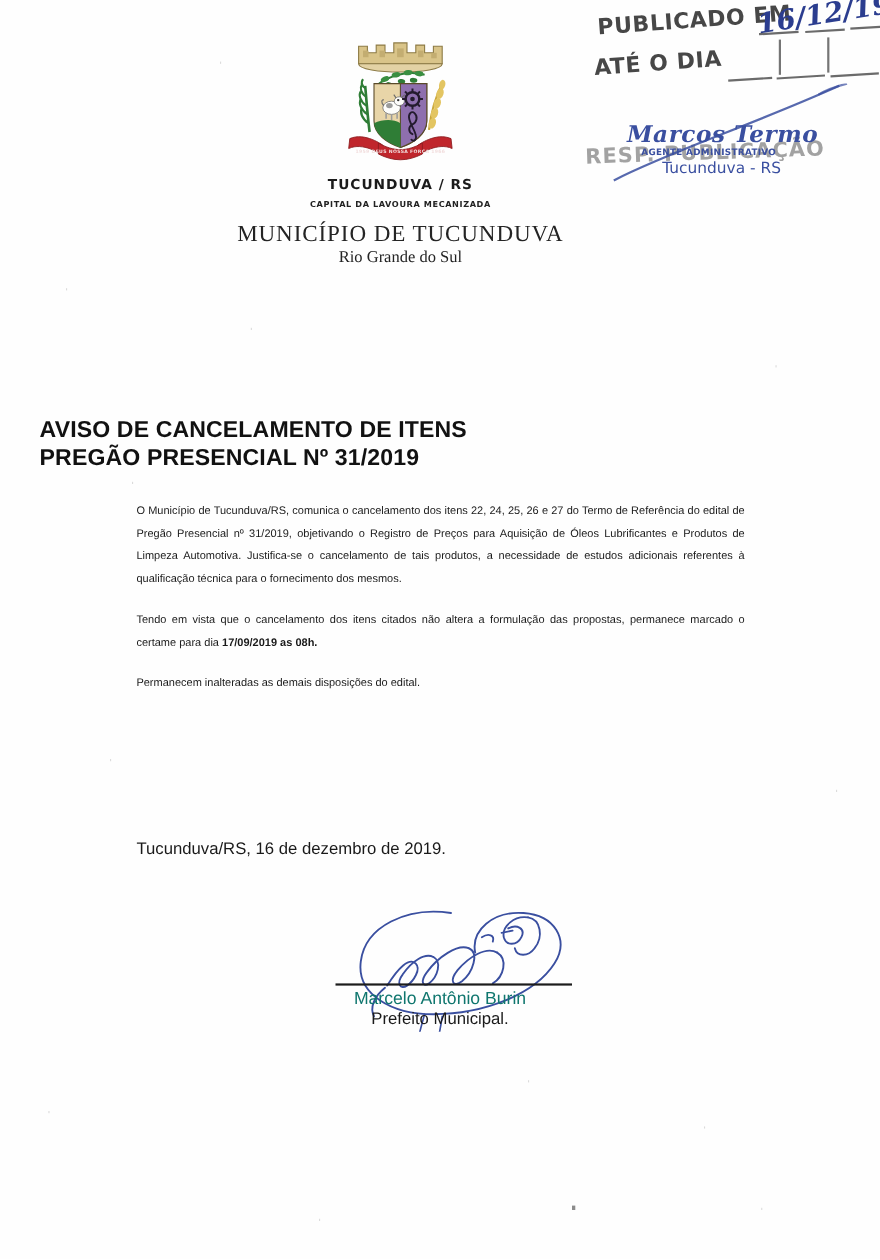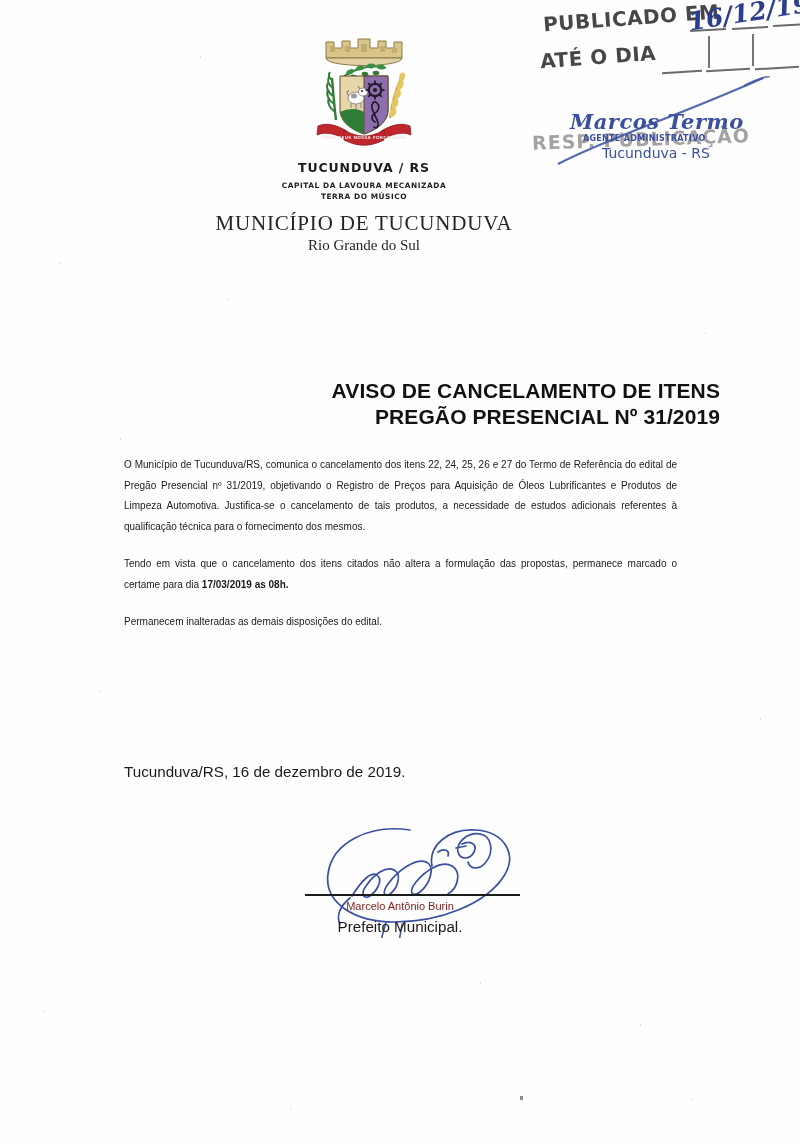--- a/index.html
+++ b/index.html
@@ -195,27 +195,28 @@
     color: #242424;
     margin-top: 1px;
   }
 
   
   .doc-title {
     position: absolute;
     left: 0;
     top: 378px;
     width: 720px;
-    text-align: right;
+    text-align: left;
     font-family: "Liberation Sans", sans-serif;
     font-weight: bold;
     font-size: 21px;
     line-height: 26px;
     color: #111;
     letter-spacing: .1px;
+    padding-left: 36px;
   }
 
   
   .body-wrap {
     position: absolute;
     left: 124px;
     top: 455px;
     width: 553px;
   }
   p.para {
@@ -267,22 +268,22 @@
     height: 1.5px;
     background: #1c1c1c;
   }
   .sig-name {
     position: absolute;
     left: 0;
     top: 80px;
     width: 800px;
     text-align: center;
     font-family: "Liberation Sans", sans-serif;
-    font-size: 11px;
-    color: #7f1d1d;
+    font-size: 16px;
+    color: #0f766e;
   }
   .sig-role {
     position: absolute;
     left: 0;
     top: 98px;
     width: 800px;
     text-align: center;
     font-family: "Liberation Sans", sans-serif;
     font-size: 15.2px;
     color: #1a1a1a;
@@ -423,38 +424,37 @@
       <g>
         <path d="M14,98 C28,92 44,104 44,104 L42,112 C42,112 26,101 13,107 Z" fill="#c0262c" stroke="#8c1c20" stroke-width=".8"></path>
         <path d="M106,98 C92,92 76,104 76,104 L78,112 C78,112 94,101 107,107 Z" fill="#c0262c" stroke="#8c1c20" stroke-width=".8"></path>
         <path d="M40,102 C54,110 66,110 80,102 L80,112 C66,119 54,119 40,112 Z" fill="#c0262c" stroke="#8c1c20" stroke-width=".8"></path>
         <text x="60" y="111" text-anchor="middle" font-family="DejaVu Sans, sans-serif" font-size="4.2" font-weight="bold" fill="#f2dede" letter-spacing=".3">1959 DEUS NOSSA FORÇA 1966</text>
       </g>
     </svg>
 
     <div class="brasao-name">TUCUNDUVA / RS</div>
     <div class="brasao-sub1">CAPITAL DA LAVOURA MECANIZADA</div>
-    <div class="brasao-sub2">TERRA DO MÚSICO</div>
     <div class="municipio">MUNICÍPIO DE TUCUNDUVA</div>
     <div class="estado">Rio Grande do Sul</div>
   </div>
 
   <div class="doc-title">
     <div>AVISO DE CANCELAMENTO DE ITENS</div>
     <div>PREGÃO PRESENCIAL Nº 31/2019</div>
   </div>
 
   <div class="body-wrap">
 
     <p class="para">
       <span>O Município de Tucunduva/RS, comunica o cancelamento dos itens 22, 24, 25, 26 e 27 do Termo de Referência do edital de Pregão Presencial nº 31/2019, objetivando o Registro de Preços para Aquisição de Óleos Lubrificantes e Produtos de Limpeza Automotiva. Justifica-se o cancelamento de tais produtos, a necessidade de estudos adicionais referentes à qualificação técnica para o fornecimento dos mesmos.</span>
     </p>
 
     <p class="para">
-      <span>Tendo em vista que o cancelamento dos itens citados não altera a formulação das propostas, permanece marcado o certame para dia </span><span class="b">17/03/2019 as 08h.</span>
+      <span>Tendo em vista que o cancelamento dos itens citados não altera a formulação das propostas, permanece marcado o certame para dia </span><span class="b">17/09/2019 as 08h.</span>
     </p>
 
     <p class="para">
       <span>Permanecem inalteradas as demais disposições do edital.</span>
     </p>
 
   </div>
 
   <div class="date-line">Tucunduva/RS, 16 de dezembro de 2019.</div>
 

